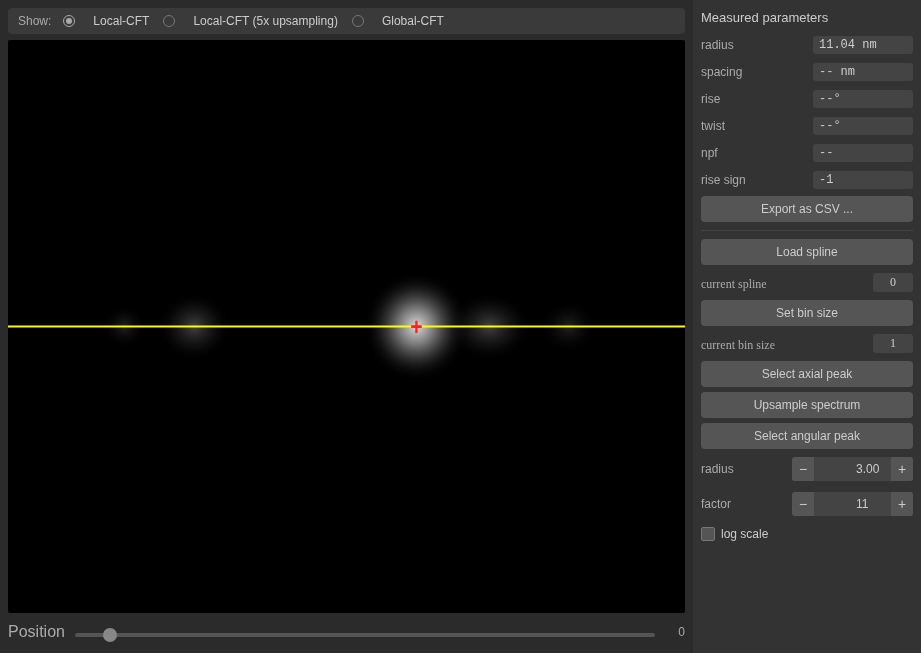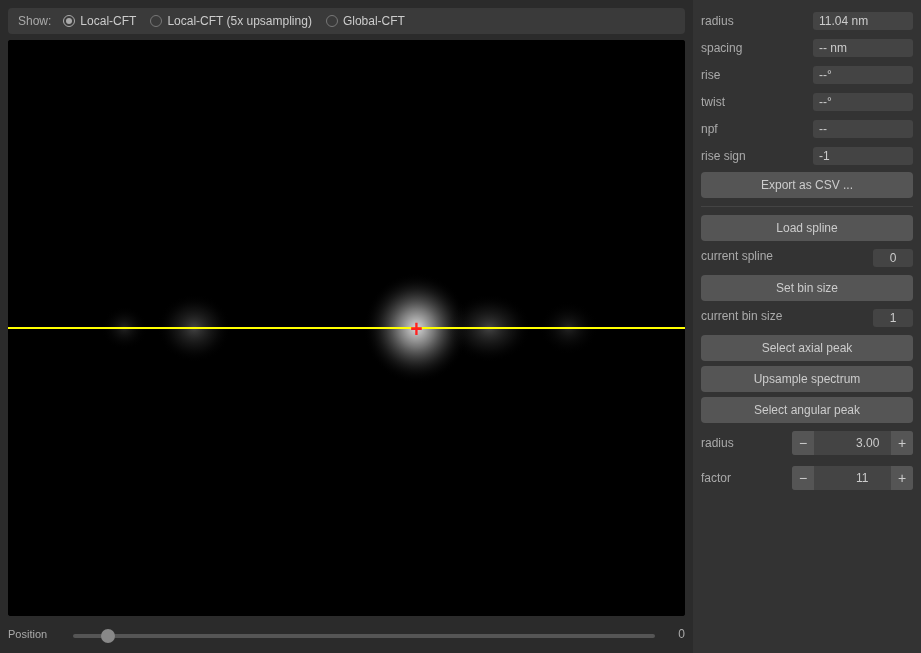--- a/index.html
+++ b/index.html
@@ -45,21 +45,21 @@
     }
 
     .radio-group {
       display: flex;
       gap: 14px;
     }
 
     .radio-item {
       display: flex;
       align-items: center;
-      gap: 5px;
+      gap: 18px;
       cursor: pointer;
     }
 
     .radio-circle {
       width: 12px;
       height: 12px;
       border-radius: 50%;
       border: 1.5px solid #777;
       display: flex;
       align-items: center;
@@ -100,21 +100,21 @@
 
     .position-row {
       display: flex;
       align-items: center;
       gap: 10px;
       padding: 4px 0;
     }
 
     .position-label {
       color: #aaa;
-      font-size: 11px;
+      font-size: 16px;
       min-width: 55px;
     }
 
     .slider-container {
       flex: 1;
     }
 
     input[type="range"] {
       width: 100%;
       height: 4px;
@@ -172,39 +172,41 @@
     }
 
     .param-value {
       color: #ccc;
       font-size: 12px;
       background: #444;
       border-radius: 3px;
       padding: 2px 6px;
       min-width: 100px;
       text-align: left;
+      font-family: Liberation Mono, monospace;
     }
 
     .btn {
       background: #555;
       color: #ccc;
       border: none;
       border-radius: 4px;
       padding: 6px 10px;
       font-size: 12px;
       cursor: pointer;
       text-align: center;
       width: 100%;
     }
 
     .current-row {
       display: flex;
-      align-items: flex-start;
+      align-items: flex-end;
       justify-content: space-between;
       padding: 3px 0;
+      font-family: Liberation Serif, serif;
     }
 
     .current-label {
       color: #aaa;
       font-size: 12px;
     }
 
     .current-value {
       color: #ccc;
       font-size: 12px;
@@ -358,20 +360,21 @@
       <div class="slider-container">
         <input type="range" min="0" max="100" value="5" style="">
       </div>
       <span class="position-value">0</span>
     </div>
 
   </div>
 
   <div class="right-panel">
 
+    <div class="section-title">Measured parameters</div>
 
     <div class="param-row">
       <span class="param-label">radius</span>
       <span class="param-value">11.04 nm</span>
     </div>
     <div class="param-row">
       <span class="param-label">spacing</span>
       <span class="param-value">-- nm</span>
     </div>
     <div class="param-row">
@@ -424,16 +427,20 @@
 
     <div class="spinner-row">
       <span class="spinner-label">factor</span>
       <div class="spinner-control">
         <button class="spinner-btn">−</button>
         <span class="spinner-val">11</span>
         <button class="spinner-btn">+</button>
       </div>
     </div>
 
+    <div class="log-row">
+      <div class="checkbox-box"></div>
+      <span class="log-label">log scale</span>
+    </div>
 
   </div>
 
 </div>
 
 </body></html>

